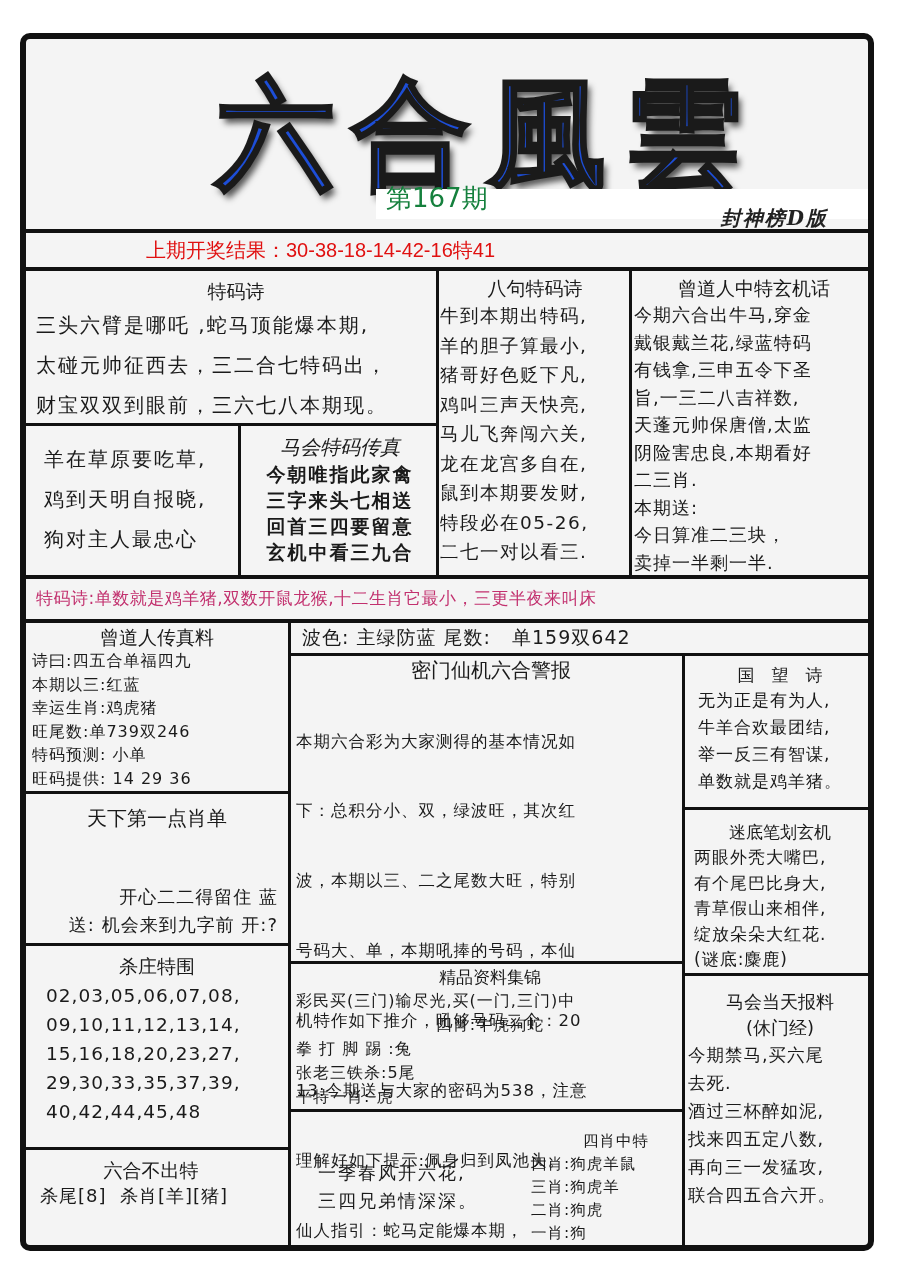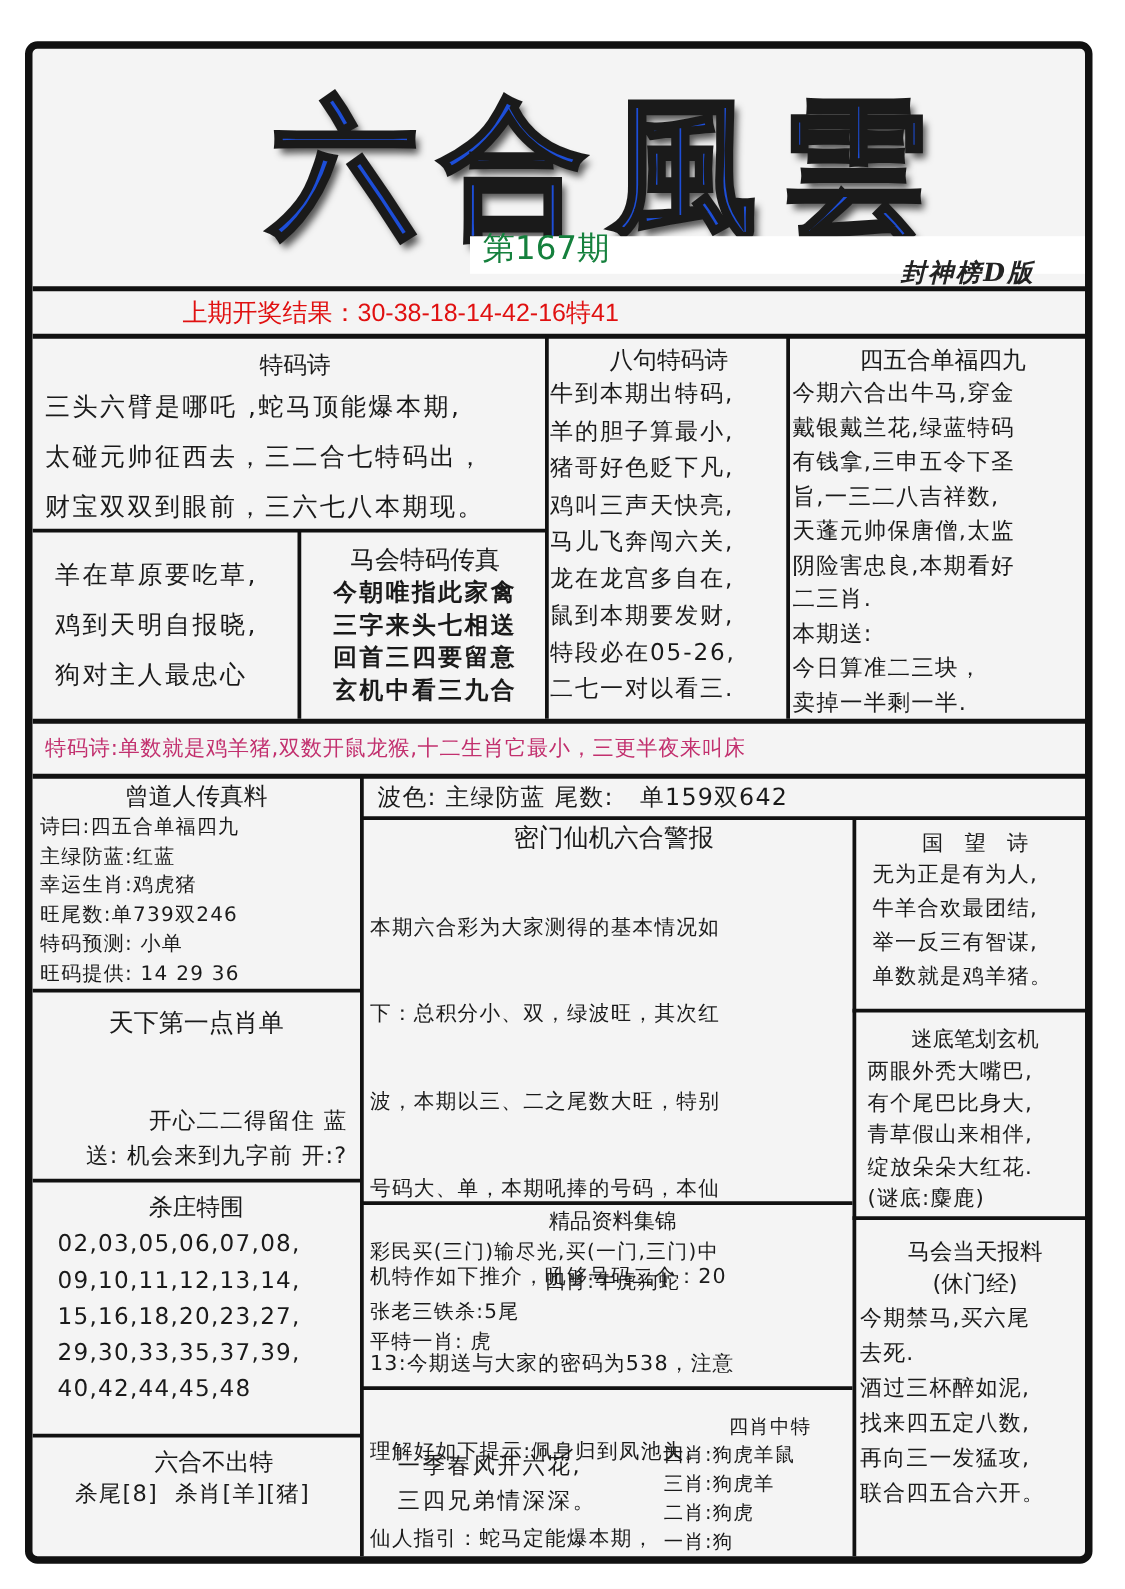--- a/index.html
+++ b/index.html
@@ -56,21 +56,21 @@
 
   <div class="abs" style="left:18px;top:400px;width:200px;">
     <div class="txt" style="font-size:20px;line-height:40px;letter-spacing:2px;">
       <div>羊在草原要吃草,</div>
       <div>鸡到天明自报晓,</div>
       <div>狗对主人最忠心</div>
     </div>
   </div>
   <div class="vline" style="left:212px;top:386px;width:3px;height:150px;"></div>
   <div class="abs" style="left:218px;top:394px;width:192px;">
-    <div class="cell-title" style="font-size:20px;line-height:28px;">马会特码传真</div>
+    <div class="cell-title" style="font-size:20px;line-height:28px;font-style:italic;">马会特码传真</div>
     <div class="txt" style="font-size:19px;line-height:26px;text-align:center;letter-spacing:2px;font-weight:bold;">
       <div>今朝唯指此家禽</div>
       <div>三字来头七相送</div>
       <div>回首三四要留意</div>
       <div>玄机中看三九合</div>
     </div>
   </div>
 
   <div class="vline" style="left:410px;top:230px;width:3px;height:306px;"></div>
   <div class="abs" style="left:414px;top:236px;width:190px;">
@@ -82,21 +82,21 @@
       <div>鸡叫三声天快亮,</div>
       <div>马儿飞奔闯六关,</div>
       <div>龙在龙宫多自在,</div>
       <div>鼠到本期要发财,</div>
       <div>特段必在05-26,</div>
       <div>二七一对以看三.</div>
     </div>
   </div>
   <div class="vline" style="left:603px;top:230px;width:3px;height:306px;"></div>
   <div class="abs" style="left:608px;top:236px;width:240px;overflow:hidden;">
-    <div class="cell-title" style="font-size:19px;line-height:26px;">四五合单福四九</div>
+    <div class="cell-title" style="font-size:19px;line-height:26px;">曾道人中特玄机话</div>
     <div class="txt" style="font-size:18px;line-height:27.5px;letter-spacing:1px;">
       <div>今期六合出牛马,穿金</div>
       <div>戴银戴兰花,绿蓝特码</div>
       <div>有钱拿,三申五令下圣</div>
       <div>旨,一三二八吉祥数,</div>
       <div>天蓬元帅保唐僧,太监</div>
       <div>阴险害忠良,本期看好</div>
       <div>二三肖.</div>
       <div>本期送:</div>
       <div>今日算准二三块，</div>
@@ -105,21 +105,21 @@
   </div>
 
   <div class="hline" style="left:0;top:536px;width:100%;height:4px;"></div>
   <div class="abs pink" style="left:10px;top:548px;">特码诗:单数就是鸡羊猪,双数开鼠龙猴,十二生肖它最小，三更半夜来叫床</div>
   <div class="hline" style="left:0;top:580px;width:100%;height:4px;"></div>
 
   <div class="abs" style="left:6px;top:586px;width:250px;">
     <div class="cell-title" style="font-size:19px;line-height:24px;">曾道人传真料</div>
     <div class="txt16" style="line-height:23.5px;">
       <div>诗曰:四五合单福四九</div>
-      <div>主绿防蓝:红蓝</div>
+      <div>本期以三:红蓝</div>
       <div>幸运生肖:鸡虎猪</div>
       <div>旺尾数:单739双246</div>
       <div>特码预测: 小单</div>
 
       <div>旺码提供: 14 29 36</div>
     </div>
   </div>
   <div class="hline" style="left:0;top:752px;width:262px;height:3px;"></div>
   <div class="abs" style="left:6px;top:766px;width:250px;height:138px;">
     <div class="cell-title" style="font-size:20px;">天下第一点肖单</div>
@@ -133,21 +133,21 @@
     <div class="cell-title" style="font-size:19px;line-height:30px;">杀庄特围</div>
     <div class="txt" style="font-size:18.5px;line-height:29px;padding-left:14px;letter-spacing:1px;">
       <div>02,03,05,06,07,08,</div>
       <div>09,10,11,12,13,14,</div>
       <div>15,16,18,20,23,27,</div>
       <div>29,30,33,35,37,39,</div>
       <div>40,42,44,45,48</div>
     </div>
   </div>
   <div class="hline" style="left:0;top:1108px;width:262px;height:3px;"></div>
-  <div class="abs" style="left:20px;top:1118px;width:250px;">
+  <div class="abs" style="left:0;top:1118px;width:250px;">
     <div class="cell-title" style="font-size:19px;line-height:26px;">六合不出特</div>
     <div class="txt" style="font-size:18px;padding-left:14px;white-space:pre;">杀尾[8]  杀肖[羊][猪]</div>
   </div>
 
   <div class="vline" style="left:262px;top:582px;width:3px;height:632px;"></div>
 
   <div class="abs" style="left:276px;top:586px;width:420px;font-size:19px;white-space:nowrap;letter-spacing:1px;">
     <span>波色:</span>
     <span>主绿防蓝</span>
     <span>尾数:</span>
@@ -171,20 +171,21 @@
       
     </div>
   </div>
   <div class="hline" style="left:262px;top:922px;width:394px;height:3px;"></div>
 
   <div class="abs" style="left:270px;top:926px;width:388px;">
     <div class="cell-title" style="font-size:17px;line-height:24px;">精品资料集锦</div>
     <div class="txt16" style="line-height:24px;">
       <div>彩民买(三门)输尽光,买(一门,三门)中</div>
       <div style="text-align:center;">四肖:牛虎狗蛇</div>
+      <div>拳 打 脚 踢 :兔</div>
       <div>张老三铁杀:5尾</div>
       <div>平特一肖: 虎</div>
     </div>
   </div>
   <div class="hline" style="left:262px;top:1070px;width:394px;height:3px;"></div>
 
   <div class="abs" style="left:292px;top:1120px;">
     <div class="txt" style="font-size:18px;line-height:28px;letter-spacing:2px;">
       <div>一季春风开六花,</div>
       <div>三四兄弟情深深。</div>

